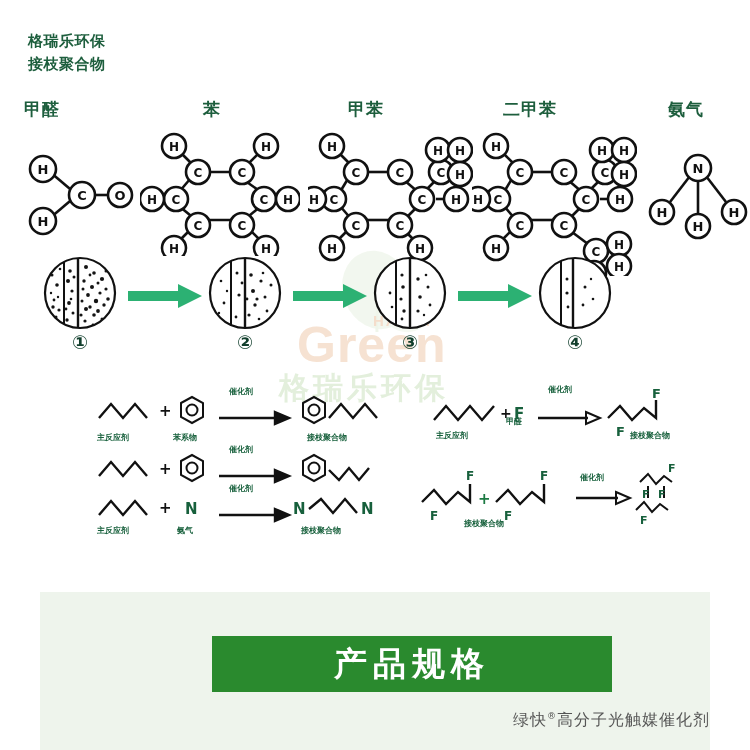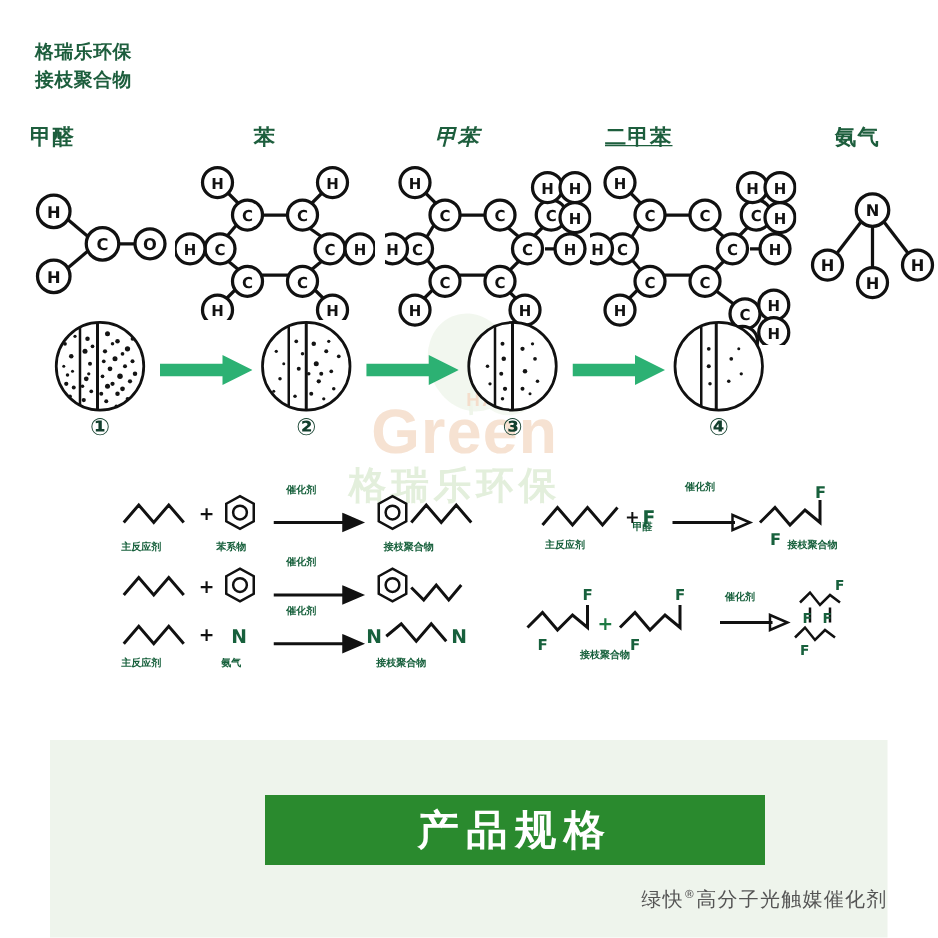--- a/index.html
+++ b/index.html
@@ -153,21 +153,21 @@
             <text x="126" y="25">H</text>
             <text x="12" y="78">H</text>
           <text x="148" y="78">H</text>
             <text x="34" y="127">H</text>
             <text x="126" y="127">H</text>
         </g>
       </svg>
     </div>
 
     <div class="mol" style="left:308px;">
-      <div class="mol-title" style="left:40px;font-style:italic;">甲苯</div>
+      <div class="mol-title" style="left:40px;">甲苯</div>
       <svg class="mol-svg" style="left:0px;" width="165" height="140" viewBox="0 0 165 140">
         <g stroke="#111" stroke-width="2.6" fill="none">
           <line x1="56" y1="46" x2="88" y2="46"></line>
             <line x1="96" y1="54" x2="110" y2="66"></line>
           <line x1="96" y1="94" x2="110" y2="80"></line>
             <line x1="56" y1="94" x2="88" y2="94"></line>
           <line x1="44" y1="94" x2="32" y2="80"></line>
             <line x1="44" y1="46" x2="32" y2="66"></line>
           <line x1="42" y1="38" x2="30" y2="26"></line>
             <line x1="26" y1="73" x2="12" y2="73"></line>
@@ -207,21 +207,21 @@
           <text x="112" y="127">H</text>
             <text x="130" y="29">H</text>
             <text x="152" y="29">H</text>
           <text x="152" y="53">H</text>
             <text x="148" y="78">H</text>
         </g>
       </svg>
     </div>
 
     <div class="mol" style="left:472px;">
-      <div class="mol-title" style="left:12px;text-decoration:underline;">二甲苯</div>
+      <div class="mol-title" style="left:31px;">二甲苯</div>
       <svg class="mol-svg" style="left:0px;" width="165" height="150" viewBox="0 0 165 150">
         <g stroke="#111" stroke-width="2.6" fill="none">
           <line x1="56" y1="46" x2="88" y2="46"></line>
             <line x1="96" y1="54" x2="110" y2="66"></line>
           <line x1="96" y1="94" x2="110" y2="80"></line>
             <line x1="56" y1="94" x2="88" y2="94"></line>
           <line x1="44" y1="94" x2="32" y2="80"></line>
             <line x1="44" y1="46" x2="32" y2="66"></line>
           <line x1="42" y1="38" x2="30" y2="26"></line>
             <line x1="26" y1="73" x2="12" y2="73"></line>

